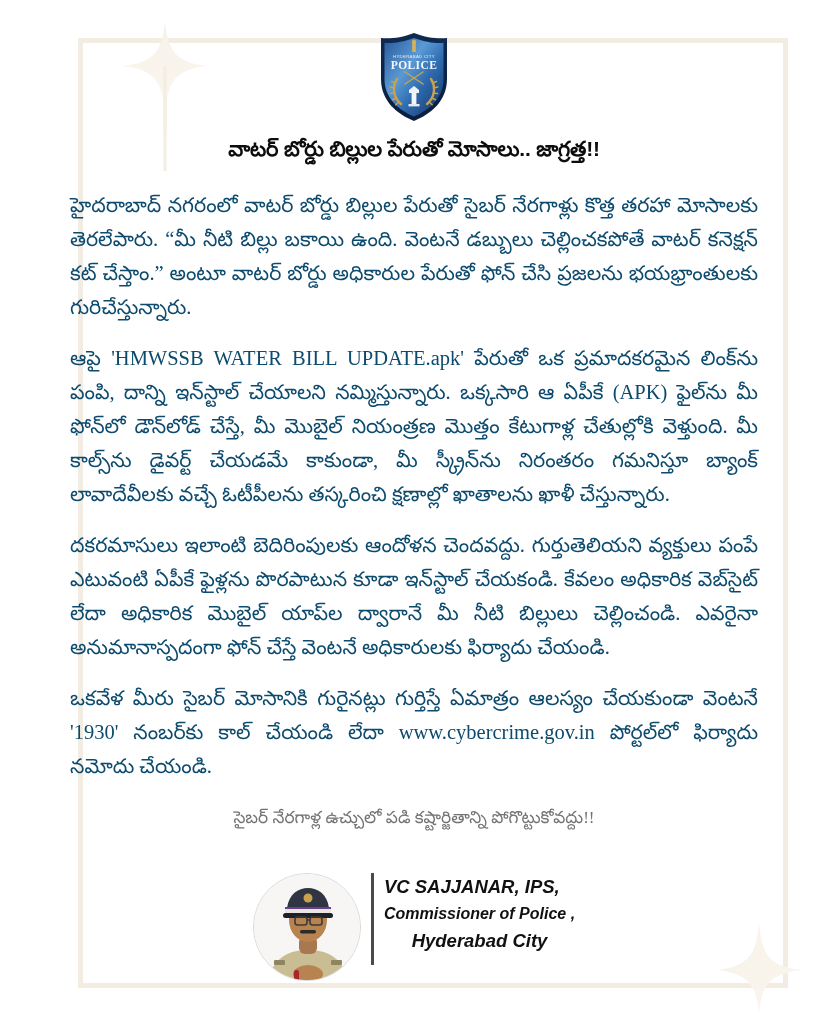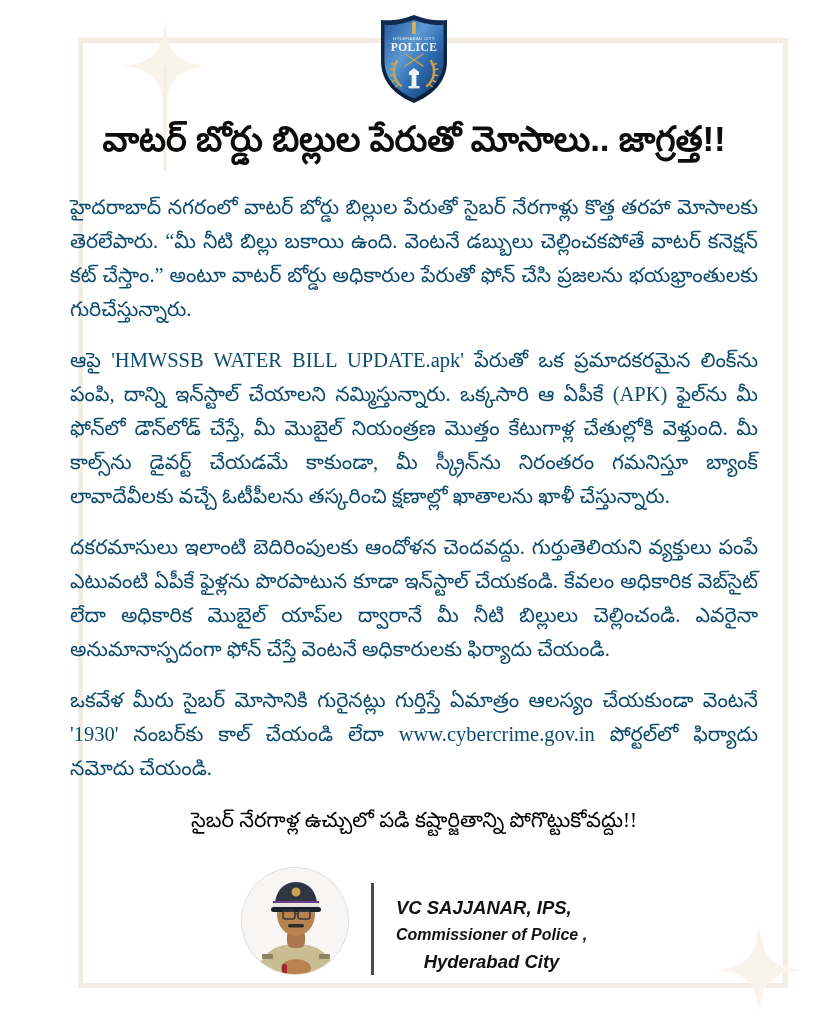--- a/index.html
+++ b/index.html
@@ -34,29 +34,29 @@
 
   
   .page {
     position:absolute;
     left:0; top:0; right:0; bottom:0;
     padding:0 40px;
   }
 
   .badge-wrap {
     display:flex; justify-content:center;
-    padding-top:13px;
+    padding-top:31px;
   }
   .badge { width:74px; height:92px; display:block; }
 
   .poster-title {
     text-align:center;
     font-family:"Liberation Sans", sans-serif;
     font-weight:bold;
-    font-size:35px;
+    font-size:21px;
     color:#0d0d0d;
     letter-spacing:-0.2px;
     margin-top:14px;
     padding:0 30px;
   }
 
   .body-col {
     padding:0 30px;
     margin-top:22px;
   }
@@ -68,35 +68,35 @@
     color:#0c4a6e;
     text-align:justify;
     text-justify:inter-word;
     margin-bottom:17px;
     hyphens:none;
   }
   p.para:last-of-type { margin-bottom:0; }
 
   p.closing {
     font-family:"Liberation Serif", serif;
-    font-size:21px;
+    font-size:17px;
     line-height:34px;
-    color:#000000;
+    color:#737373;
     text-align:center;
     margin-top:18px;
   }
 
   
   .signature {
     position:absolute;
-    left:0; right:0; bottom:49px;
+    left:0; right:0; bottom:43px;
     display:flex;
-    align-items:flex-end;
+    align-items:flex-start;
     justify-content:center;
-    gap:22px;
+    gap:10px;
   }
   .officer-photo {
     width:108px; height:108px;
     border-radius:50%;
     border:1.5px solid #d8d8d8;
     overflow:hidden;
     background:#f7f6f4;
     flex:0 0 auto;
   }
   .officer-photo svg { display:block; }

